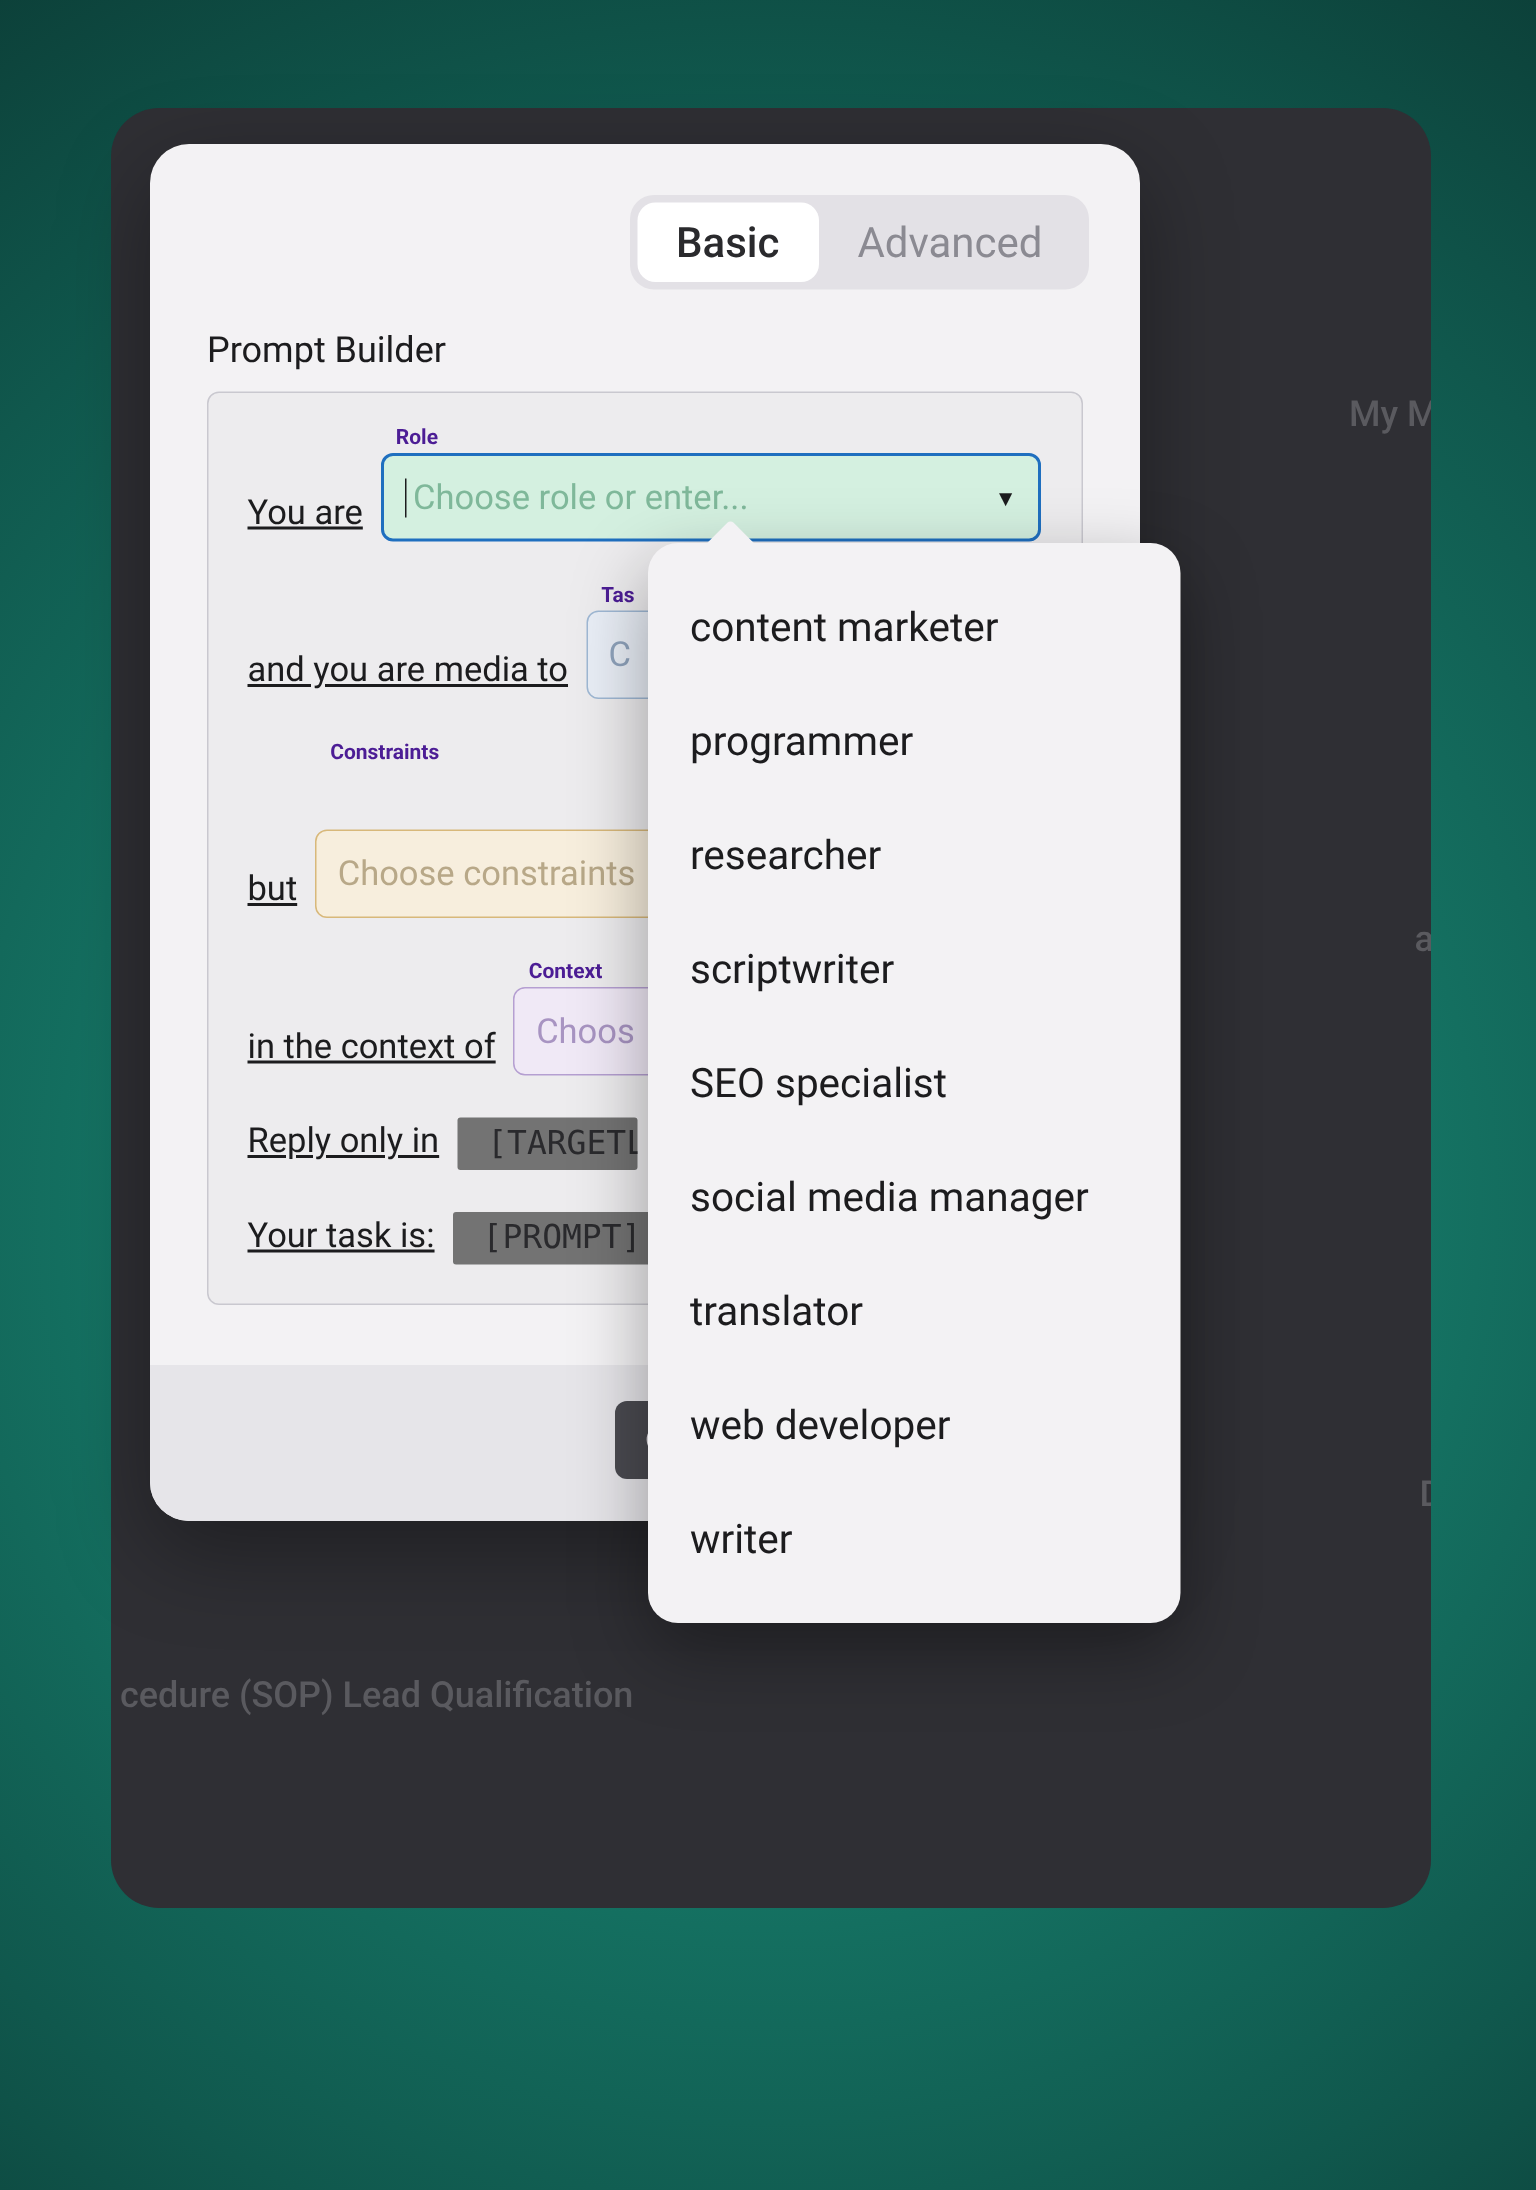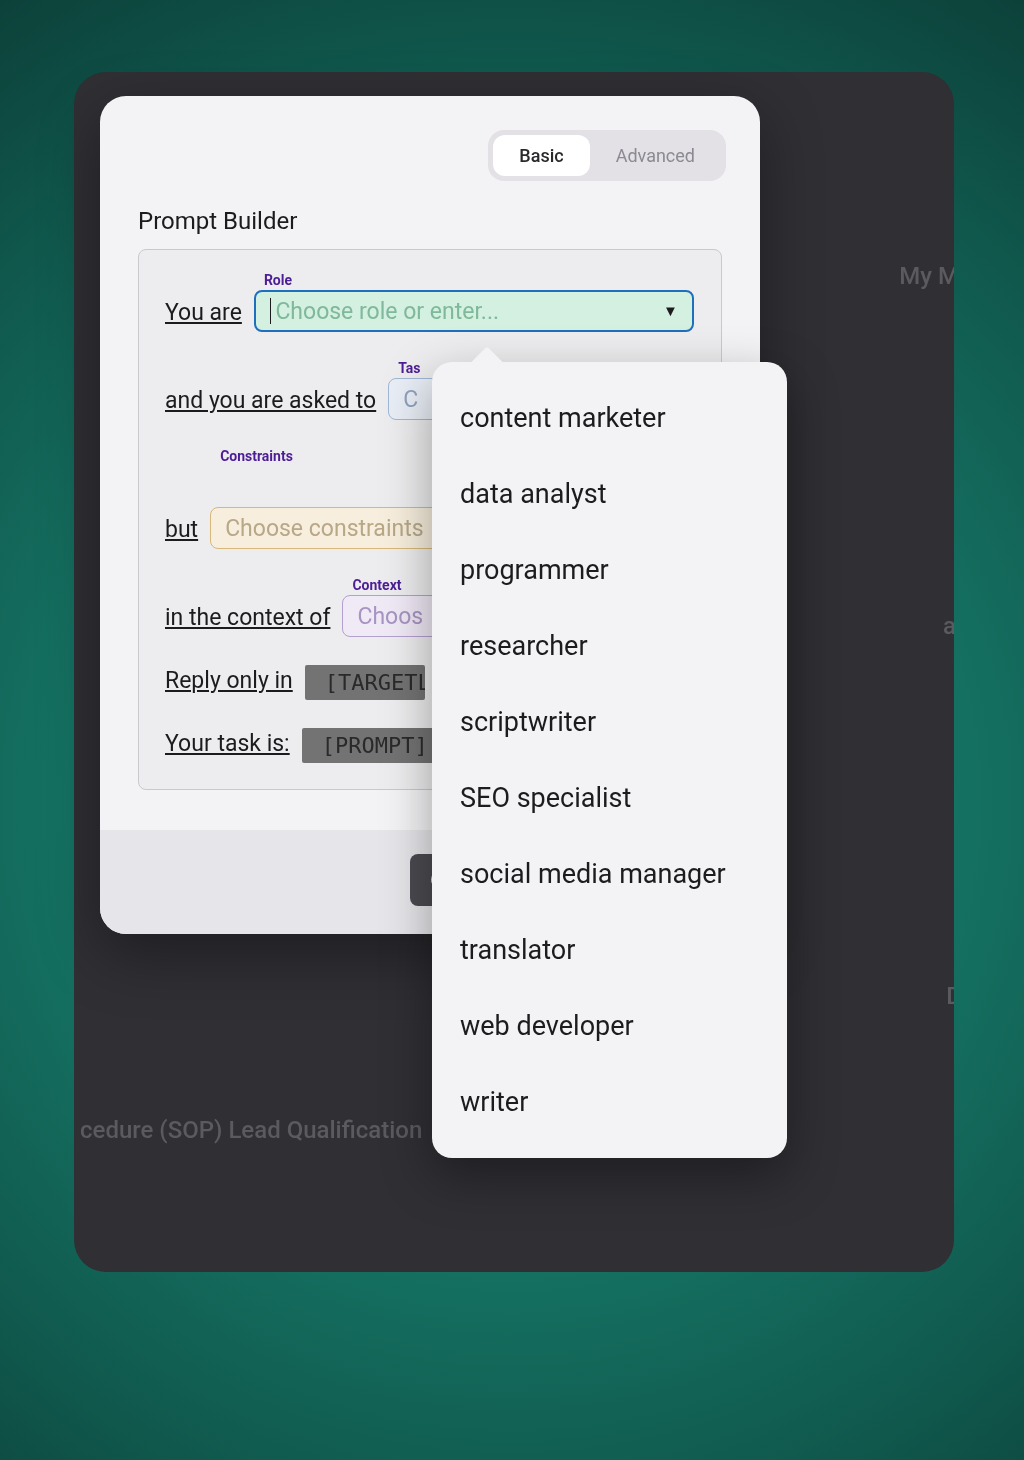--- a/index.html
+++ b/index.html
@@ -43,21 +43,21 @@
     padding: 34px 34px 0 34px;
   }
   .tabs {
     display: inline-flex;
     background: #e3e1e6;
     border-radius: 16px;
     padding: 5px;
   }
   .tab {
     padding: 10px 26px;
-    font-size: 18px;
+    font-size: 28px;
     border-radius: 12px;
     color: #8b8a92;
     cursor: pointer;
   }
   .tab.active {
     background: #ffffff;
     color: #2a2a2d;
     font-weight: 500;
   }
   .title {
@@ -92,21 +92,21 @@
     font-size: 14px;
     color: #4c1d95;
     margin: 0 0 2px 10px;
     font-weight: bold;
   }
   .combo {
     display: flex;
     align-items: center;
     border-radius: 8px;
     padding: 4px 14px;
-    height: 42px;
+    height: 59px;
     font-size: 23px;
     color: #9a99a1;
     position: relative;
   }
   .combo .caret {
     margin-left: auto;
     font-size: 15px;
     color: #1c1c1e;
   }
   .role-combo {
@@ -224,21 +224,21 @@
         <span class="field-label">Role</span>
         <div class="combo role-combo">
           <span class="cursor"></span>
           <span>Choose role or enter...</span>
           <span class="caret">▼</span>
         </div>
       </div>
     </div>
 
     <div class="row">
-      <span class="static">and you are asked to</span>
+      <span class="static">and you are media to</span>
       <div class="field">
         <span class="field-label truncate" style="width:40px;">Tas</span>
         <div class="combo task-combo truncate">
           <span>C</span>
         </div>
       </div>
     </div>
 
     <div class="row">
       <span class="static">but</span>
@@ -273,21 +273,20 @@
   </div>
 
   <div class="footer">
     <button class="footer-btn truncate" style="width:36px; text-align:left;">C</button>
   </div>
 
 </div>
 
 <div class="dropdown">
   <div class="dd-item">content marketer</div>
-  <div class="dd-item">data analyst</div>
   <div class="dd-item">programmer</div>
   <div class="dd-item">researcher</div>
   <div class="dd-item">scriptwriter</div>
   <div class="dd-item">SEO specialist</div>
   <div class="dd-item">social media manager</div>
   <div class="dd-item">translator</div>
   <div class="dd-item">web developer</div>
   <div class="dd-item">writer</div>
 </div>
 

